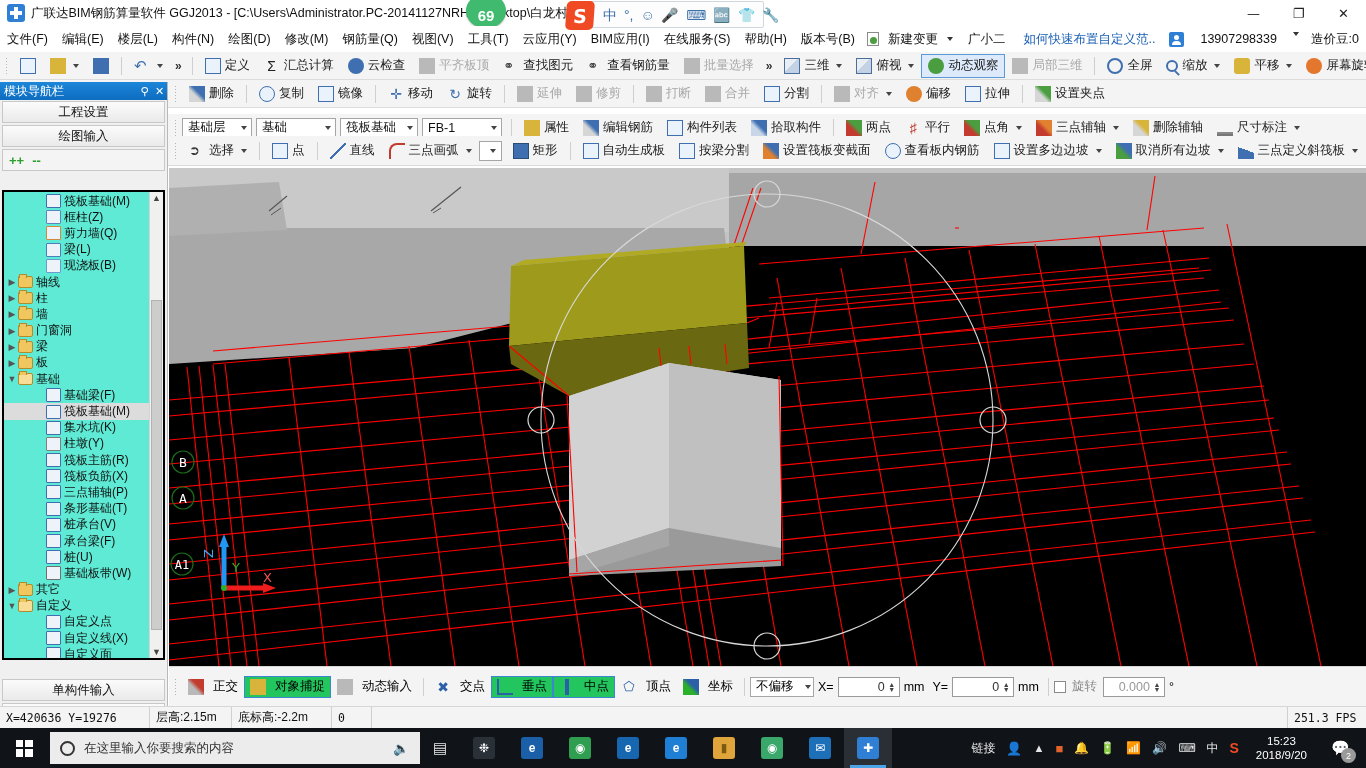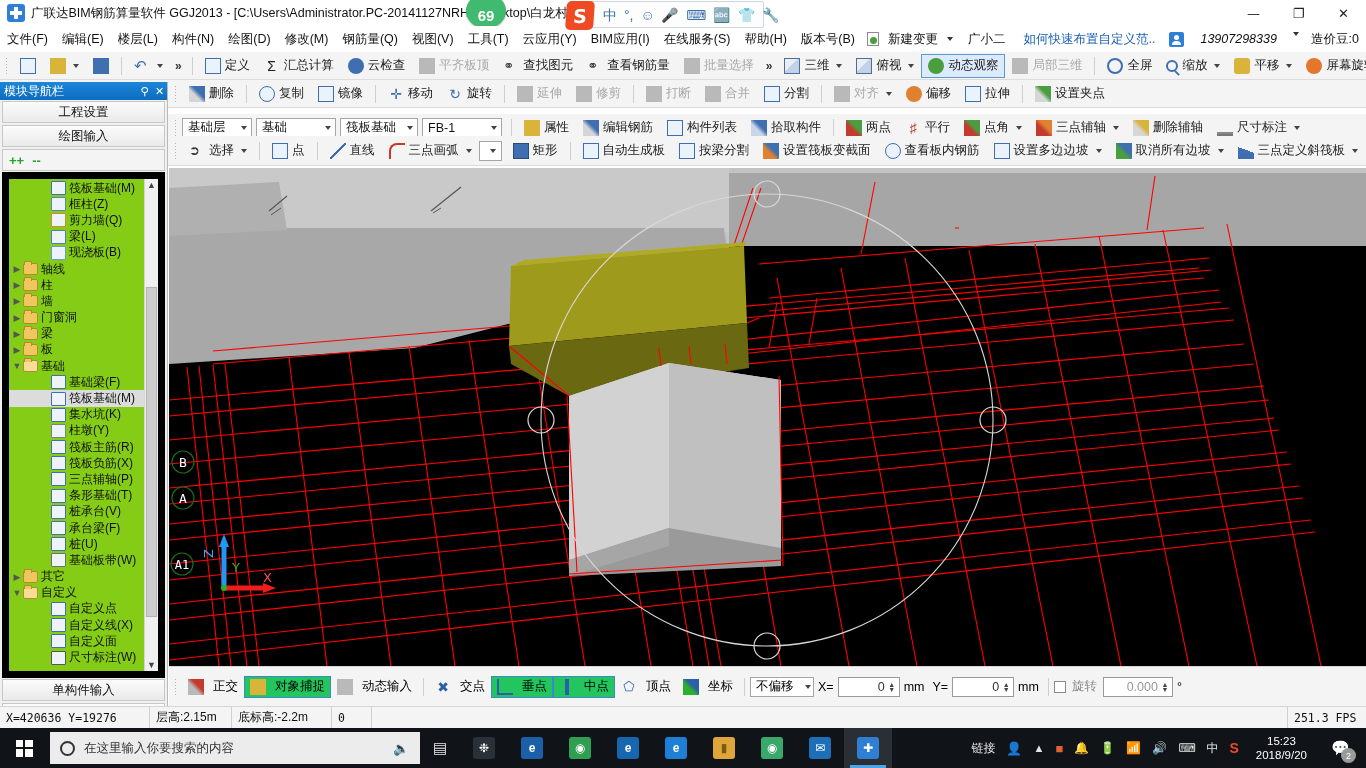--- a/index.html
+++ b/index.html
@@ -71,21 +71,21 @@
   .mb-newchange {
     display:flex; align-items:center; gap:9px; padding:2px 5px; white-space:nowrap;
   }
   .icon-doc {
     width:12px; height:14px; background:#fff; border:1px solid #8a8a8a; position:relative; flex:none;
   }
   .icon-doc::after{ content:""; position:absolute; left:2px; bottom:1px; width:7px;height:7px;background:#4a9e3f;border-radius:50%;}
   .caret { width:0;height:0;border-left:3.5px solid transparent;border-right:3.5px solid transparent;border-top:4px solid #333; }
   .mb-user { padding:2px 10px; white-space:nowrap; }
   .mb-link { color:#1a5fb4; padding:2px 8px; white-space:nowrap; }
-  .mb-phone { display:flex; gap:16px; padding:2px 6px; white-space:nowrap;font-style:italic;}
+  .mb-phone { display:flex; gap:16px; padding:2px 6px; white-space:nowrap;}
   .icon-person {
     width:15px;height:15px;background:#2f7fd4;border-radius:2px;position:relative;flex:none;
   }
   .icon-person::before{content:"";position:absolute;left:5px;top:3px;width:5px;height:5px;background:#fff;border-radius:50%;}
   .icon-person::after{content:"";position:absolute;left:3px;top:9px;width:9px;height:4px;background:#fff;border-radius:4px 4px 0 0;}
   .mb-beans { padding:2px 6px; white-space:nowrap;}
   .bell { color:#2f7fd4; font-size:13px; }
   .mb-chev { color:#333; font-size:12px; padding-right:6px; }
 
   
@@ -153,21 +153,21 @@
     border:1px solid #c8c8c8; margin:1px 2px; display:flex;
     align-items:center; justify-content:center; font-size:12.5px; color:#111;
   }
   .nav-tools {
     height:22px; border:1px solid #c8c8c8; margin:1px 2px; background:#f4f4f4;
     display:flex; align-items:center; gap:8px; padding-left:6px;
   }
   .plusplus { color:#2ca02c; font-weight:bold; font-size:13px; line-height:1; }
   .minusminus { color:#2ca02c; font-weight:bold; font-size:13px; line-height:1; }
   .tree-wrap {
-    flex:1; margin:0 2px; border:7px solid #000000; background:#84cc16;
+    flex:1; margin:18px 2px; border:2px solid #000000; background:#5eead4;
     overflow:hidden; position:relative; display:flex;
   }
   .tree {
     flex:1; overflow:hidden; padding-top:1px; position:relative;
   }
   .trow {
     height:16.2px; display:flex; align-items:center; font-size:12px; color:#111;
     white-space:nowrap; padding-left:2px;
   }
   .trow.sel { background:#dcdcdc; }
@@ -999,21 +999,21 @@
     <span style="padding:0 4px;">mm</span>
     <span style="padding:0 4px;">Y=</span>
     <div class="numfield">
       <span>0</span>
       <span class="spin">▲<br>▼</span>
     </div>
     <span style="padding:0 4px;">mm</span>
     <span class="tsep"></span>
     <span class="chkbox"></span>
     <span style="padding:0 6px;color:#888;">旋转</span>
-    <div class="numfield" style="width:70px;color:#999;">
+    <div class="numfield" style="width:62px;color:#999;">
       <span>0.000</span>
       <span class="spin">▲<br>▼</span>
     </div>
     <span style="padding:0 4px;">°</span>
   </div>
 
   <div class="statusstrip">
     <div class="scell" style="width:150px;">X=420636  Y=19276</div>
     <div class="scell cn" style="width:82px;">层高:2.15m</div>
     <div class="scell cn" style="width:100px;">底标高:-2.2m</div>

